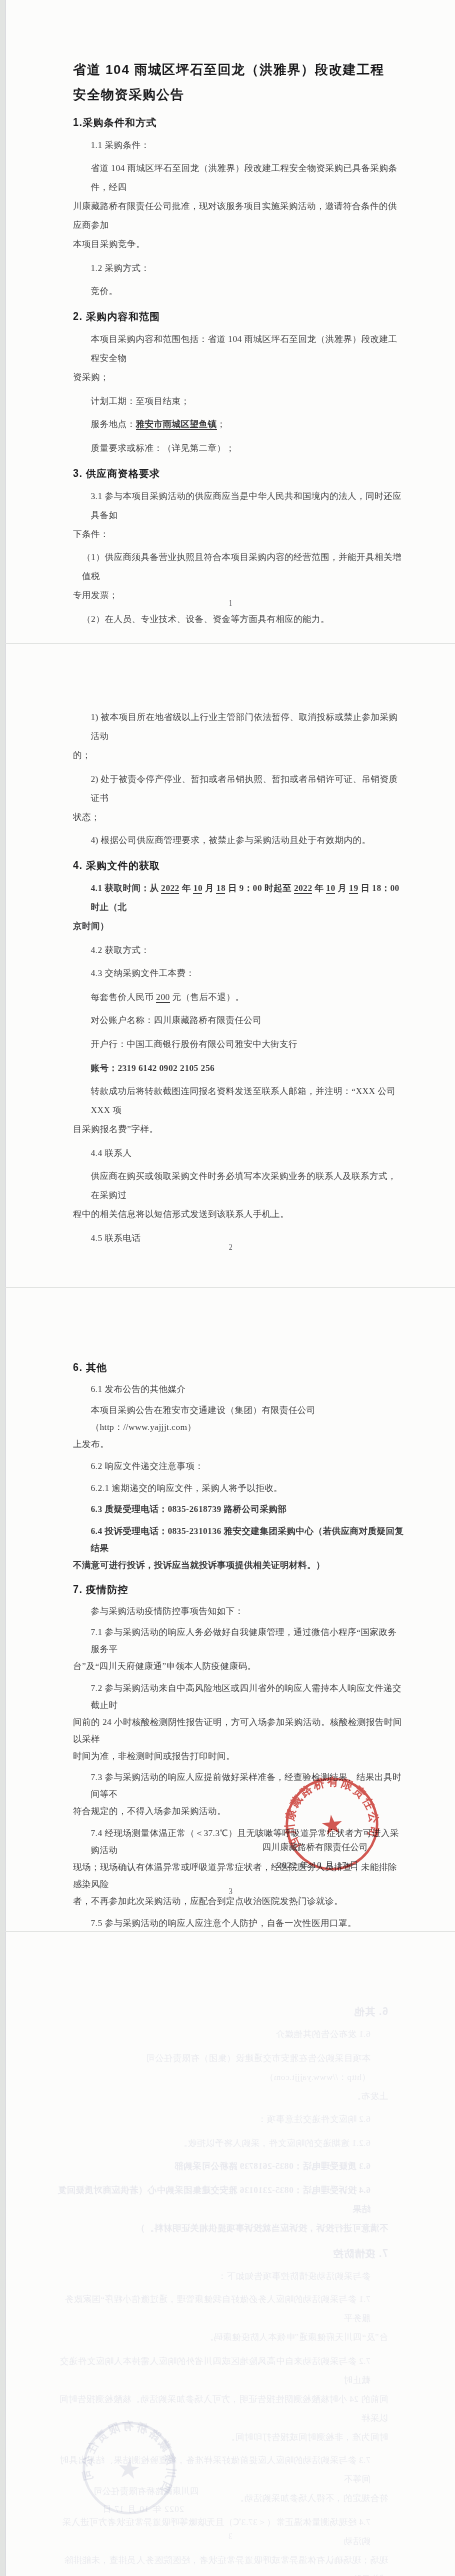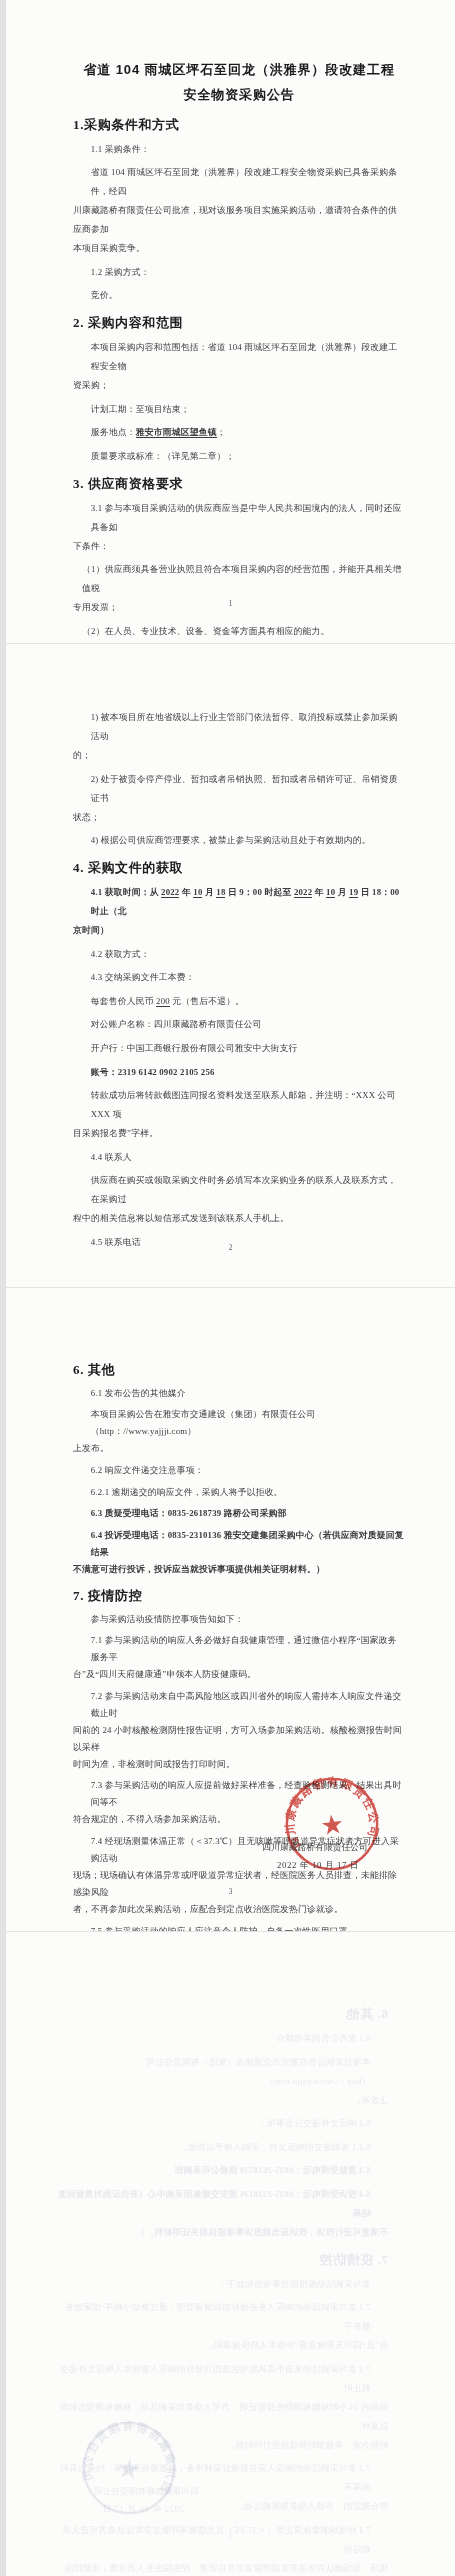--- a/index.html
+++ b/index.html
@@ -4,24 +4,24 @@
 <style>
   html,body { margin:0; padding:0; background:#e9eae8; }
   .doc { width:455px; display:flex; flex-direction:column; gap:1.1px; background:#e2e4e2;
          font-family:"Liberation Serif", serif; }
   .page { position:relative; background:#fcfcfb; margin-left:5.1px; width:450px;
           box-sizing:border-box; overflow:hidden; border-left:0.6px solid #dcdce0; }
   .p1,.p2,.p3 { height:643px; }
   .p4 { height:644px; }
   .inner { position:static; box-sizing:border-box; height:100%; padding:0 50px 0 67px; }
 
-  .title { text-align:center; font-family:"Liberation Sans", sans-serif; font-weight:bold;
+  .title { text-align:left; font-family:"Liberation Sans", sans-serif; font-weight:bold;
            font-size:13px; color:#1a1a1c; margin:57px 0 9px; line-height:25px; letter-spacing:0.9px; }
   .title span { display:block; }
-  .hd { font-family:Liberation Serif, serif; font-weight:bold; font-size:13px;
+  .hd { font-family:Liberation Sans, sans-serif; font-weight:bold; font-size:10px;
         color:#202022; margin:9px 0 5.7px; letter-spacing:0.6px; }
   .l { font-size:8.8px; line-height:19px; color:#3b3b3d; letter-spacing:0.2px; }
   .dense .l { line-height:17px; }
   .mt { margin-top:4.6px; }
   .b { font-weight:bold; }
   .ind1 { padding-left:9px; }
   .ind2 { padding-left:17.6px; }
   .u { border-bottom:0.6px solid #3c3c3e;text-align:center; }
   .pageno { position:absolute; bottom:35px; left:0; width:100%; text-align:center;
             font-size:7.4px; color:#55555a; }

